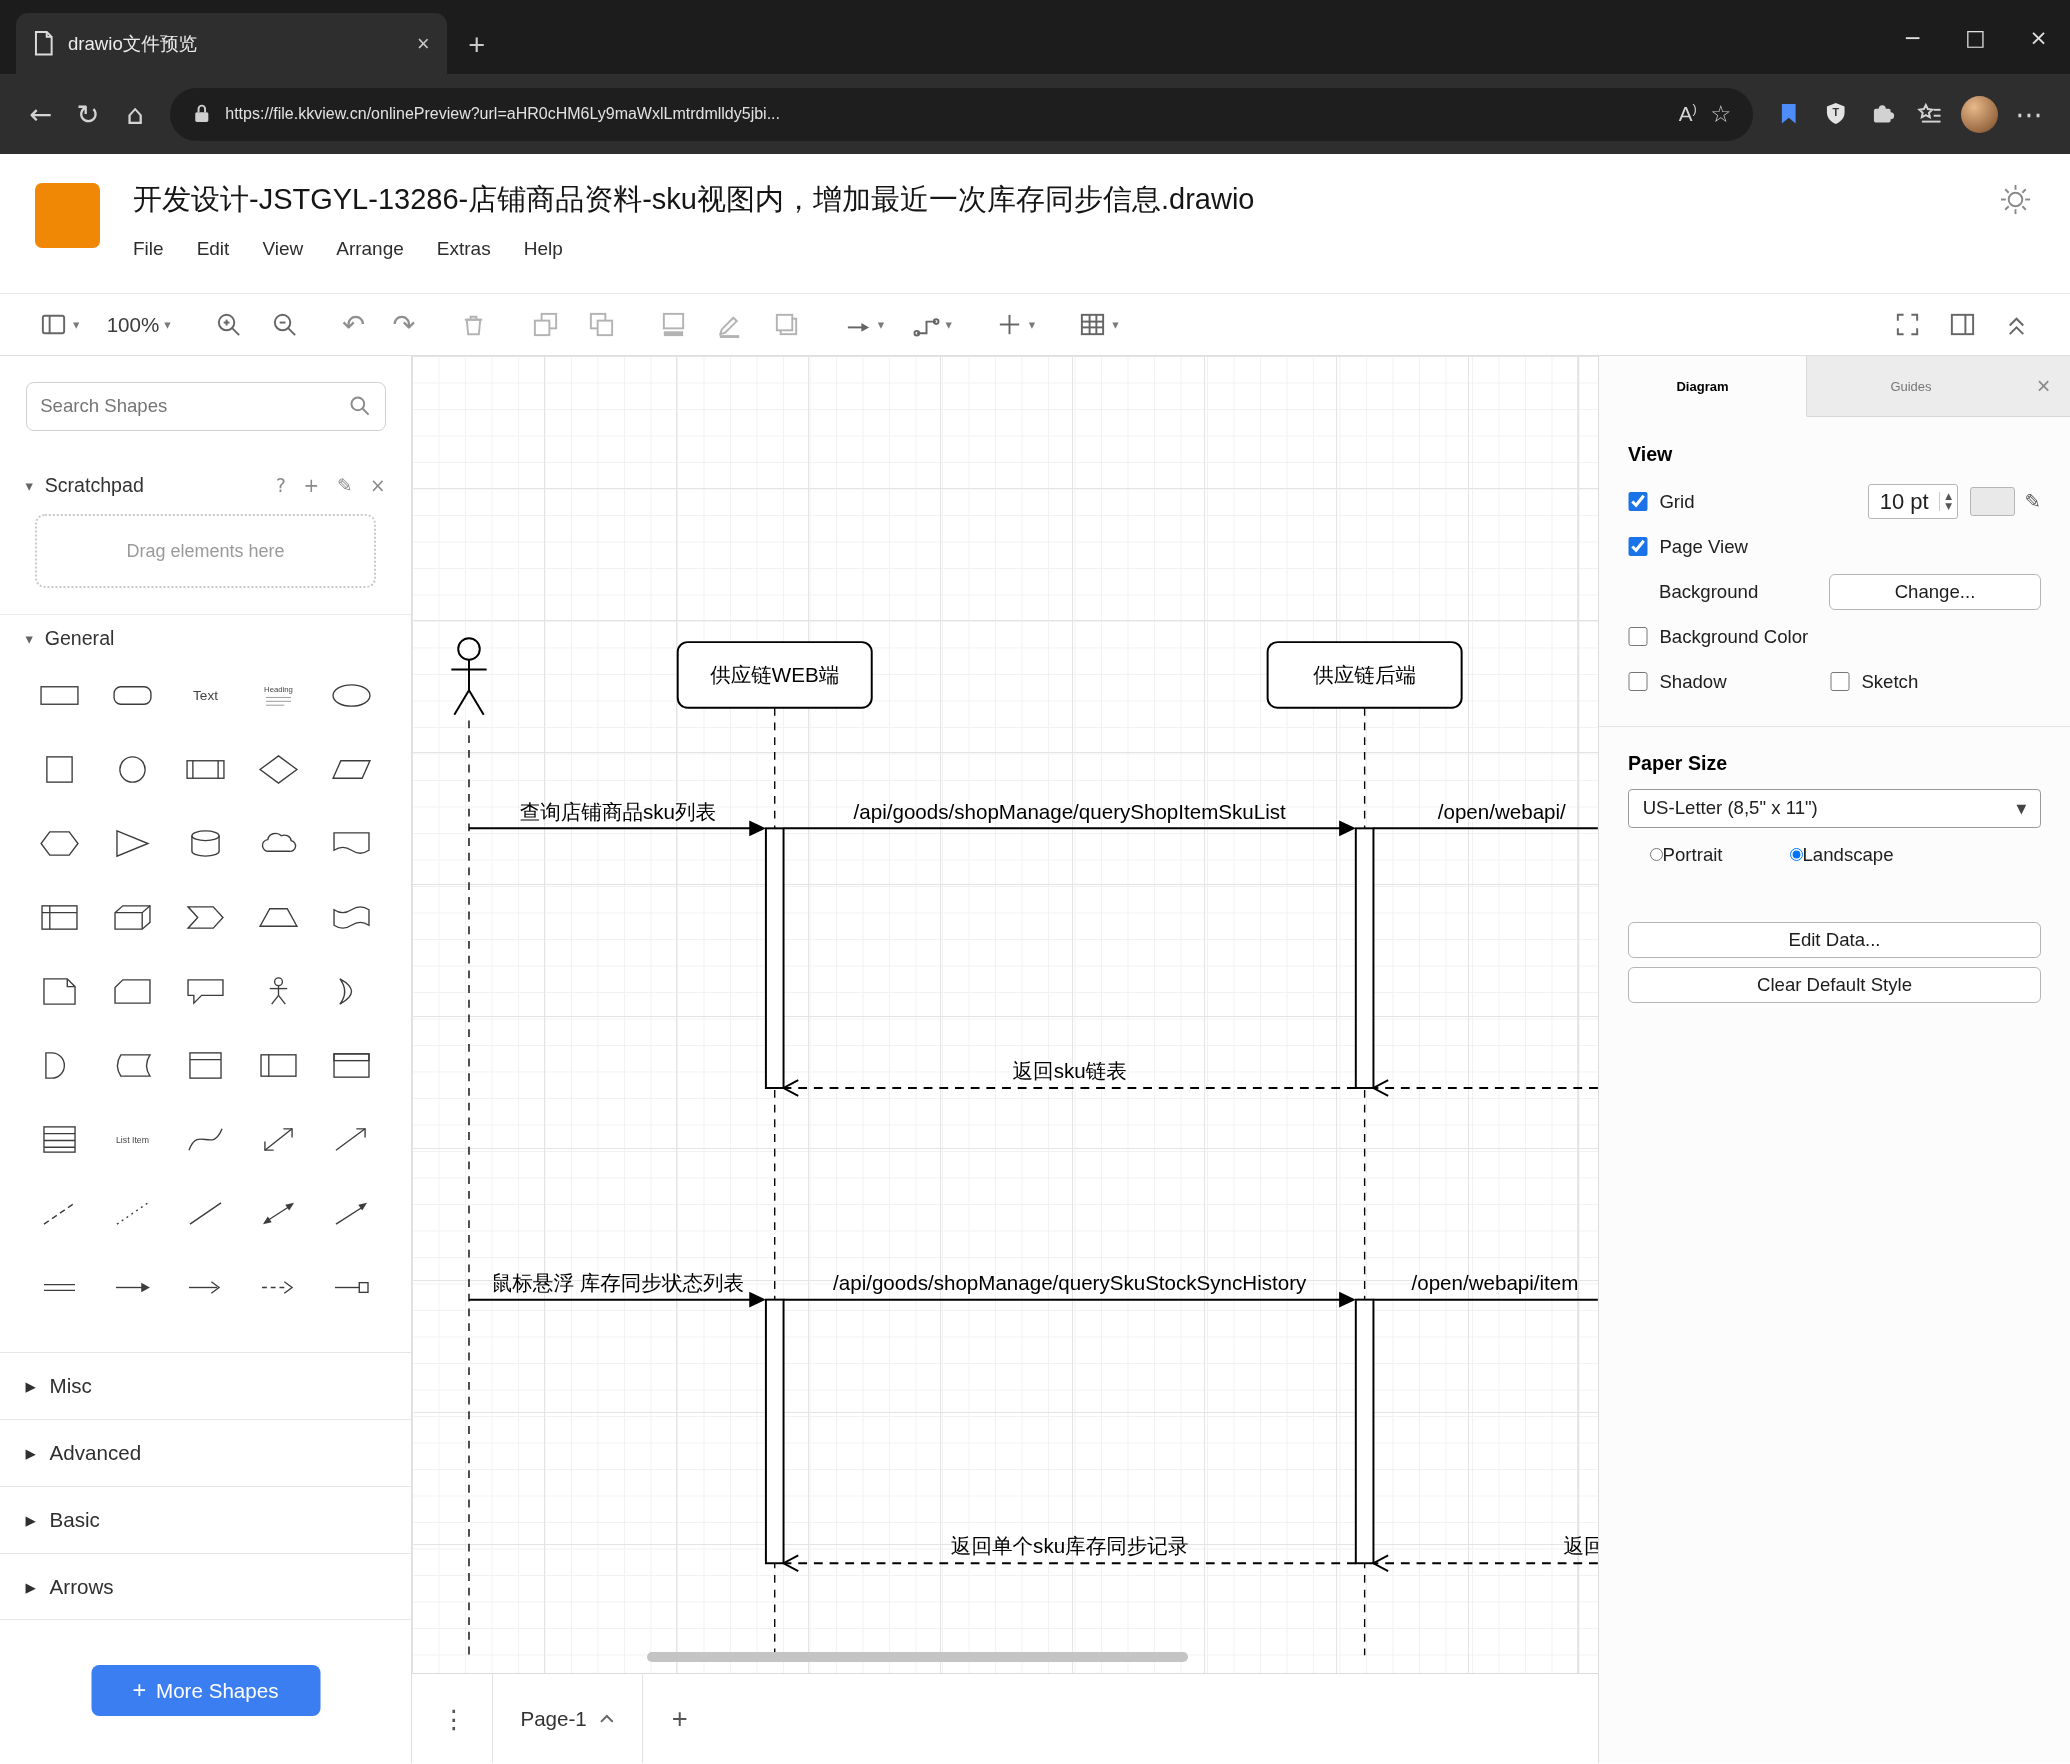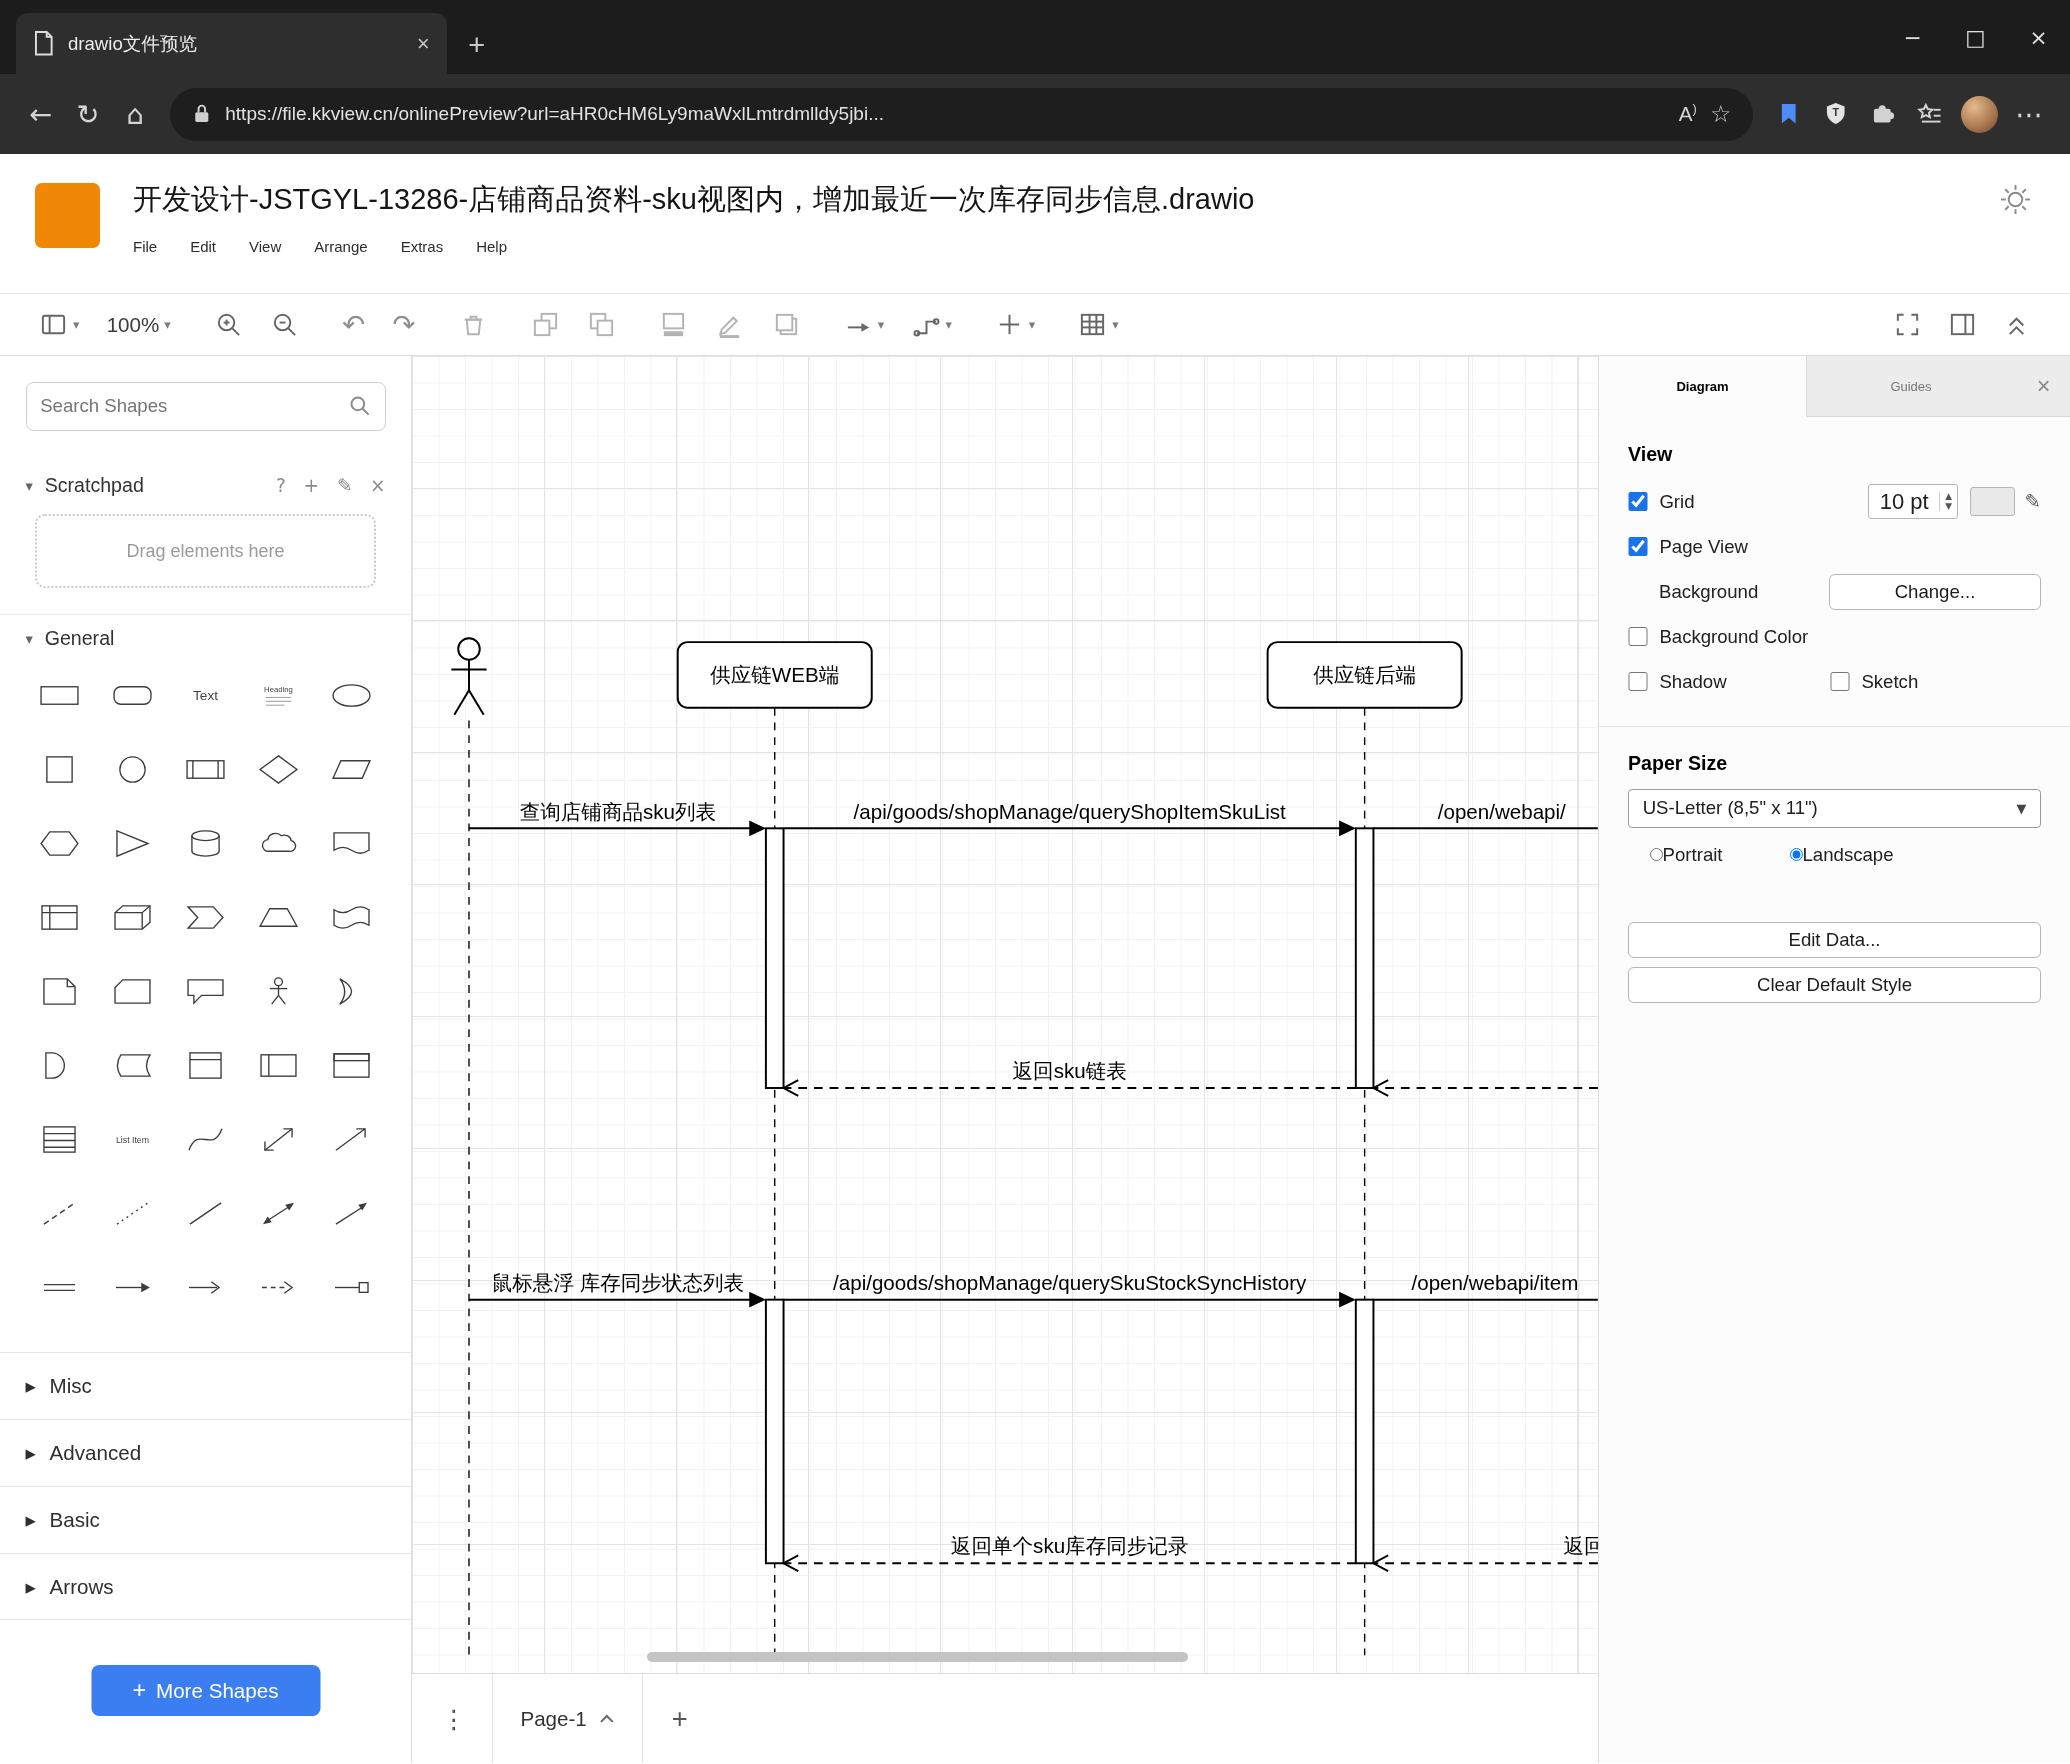--- a/index.html
+++ b/index.html
@@ -11,31 +11,31 @@
 .tabstrip{height:74px;background:#1c1c1c;display:flex;align-items:flex-end;color:#e4e4e4;flex:none}
 .tab{width:431px;height:61px;background:#2e2e2e;border-radius:11.8px 11.8px 0 0;margin-left:15.7px;display:flex;align-items:center;padding:0 17px;gap:13.7px}
 .tab-title{font-size:18.6px;color:#ececec;flex:1;white-space:nowrap;overflow:hidden}
 .tab-close{font-size:21.6px;color:#c9c9c9}
 .newtab{font-size:29px;color:#c9c9c9;margin:0 0 13.7px 21.6px;line-height:1}
 .wincontrols{margin-left:auto;display:flex;height:74px;align-items:center}
 .winbtn{width:63px;height:74px;display:flex;align-items:center;justify-content:center;color:#e0e0e0;font-size:21.6px;font-family:"DejaVu Sans",sans-serif}
 .navbar{height:80px;background:#2e2e2e;display:flex;align-items:center;padding:0 17.6px;flex:none}
 .navchar{width:47px;height:47px;display:flex;align-items:center;justify-content:center;color:#d4d4d4;font-size:27.4px;font-family:"DejaVu Sans",sans-serif;border-radius:7.8px}
 .urlpill{flex:1;min-width:0;height:53px;background:#1e1e1e;border-radius:26.5px;display:flex;align-items:center;padding:0 21.6px;gap:13.7px;margin:0 11.8px}
-.url-input{flex:1;min-width:0;background:transparent;border:none;outline:none;color:#e2e2e2;font-size:19px;font-family:"Liberation Sans","DejaVu Sans",sans-serif;white-space:nowrap;overflow:hidden;text-overflow:ellipsis}
+.url-input{flex:1;min-width:0;background:transparent;border:none;outline:none;color:#e2e2e2;font-size:16px;font-family:"Liberation Sans","DejaVu Sans",sans-serif;white-space:nowrap;overflow:hidden;text-overflow:ellipsis}
 .pill-icon{color:#cfcfcf;font-size:19.6px;display:flex;align-items:center}
 .readaloud{color:#d4d4d4;font-size:20.6px}
 .readaloud small{font-size:12.7px;vertical-align:top}
 .avatar{width:37px;height:37px;border-radius:50%;background:radial-gradient(circle at 35% 30%,#e8b98a,#9a6a44 70%,#5f3c22);margin:0 7.8px}
 
 
 .appheader{height:139px;background:#fff;position:relative;flex:none}
 .logo{position:absolute;left:35px;top:29px;width:65px;height:65px;background:#F08705;border-radius:6.9px}
 .apptitle{position:absolute;left:133px;top:25.5px;font-size:29px;color:#151515;white-space:nowrap}
-.menubar{position:absolute;left:133px;top:84px;display:flex;gap:33px;font-size:15px;color:#2d2d2d}
+.menubar{position:absolute;left:133px;top:84px;display:flex;gap:33px;font-size:19px;color:#2d2d2d}
 .menubar span{cursor:default}
 .themebtn{position:absolute;right:33px;top:23.5px;width:43px;height:43px;display:flex;align-items:center;justify-content:center}
 
 
 .toolbar{height:63px;border-top:1px solid #e8e8e8;border-bottom:1px solid #dedede;display:flex;align-items:center;padding:0 39px;gap:27.4px;flex:none;background:#fff}
 .tbtn{display:flex;align-items:center;gap:4.9px;color:#5e5e5e}
 .tbtn svg{display:block}
 .tbtn .char{font-family:"DejaVu Sans",sans-serif;font-size:27.4px;color:#8f8f8f;line-height:1}
 .caret{font-size:12.7px;color:#7a7a7a;font-family:"DejaVu Sans",sans-serif}
 .zoomtext{font-size:20.6px;color:#3c3c3c}

